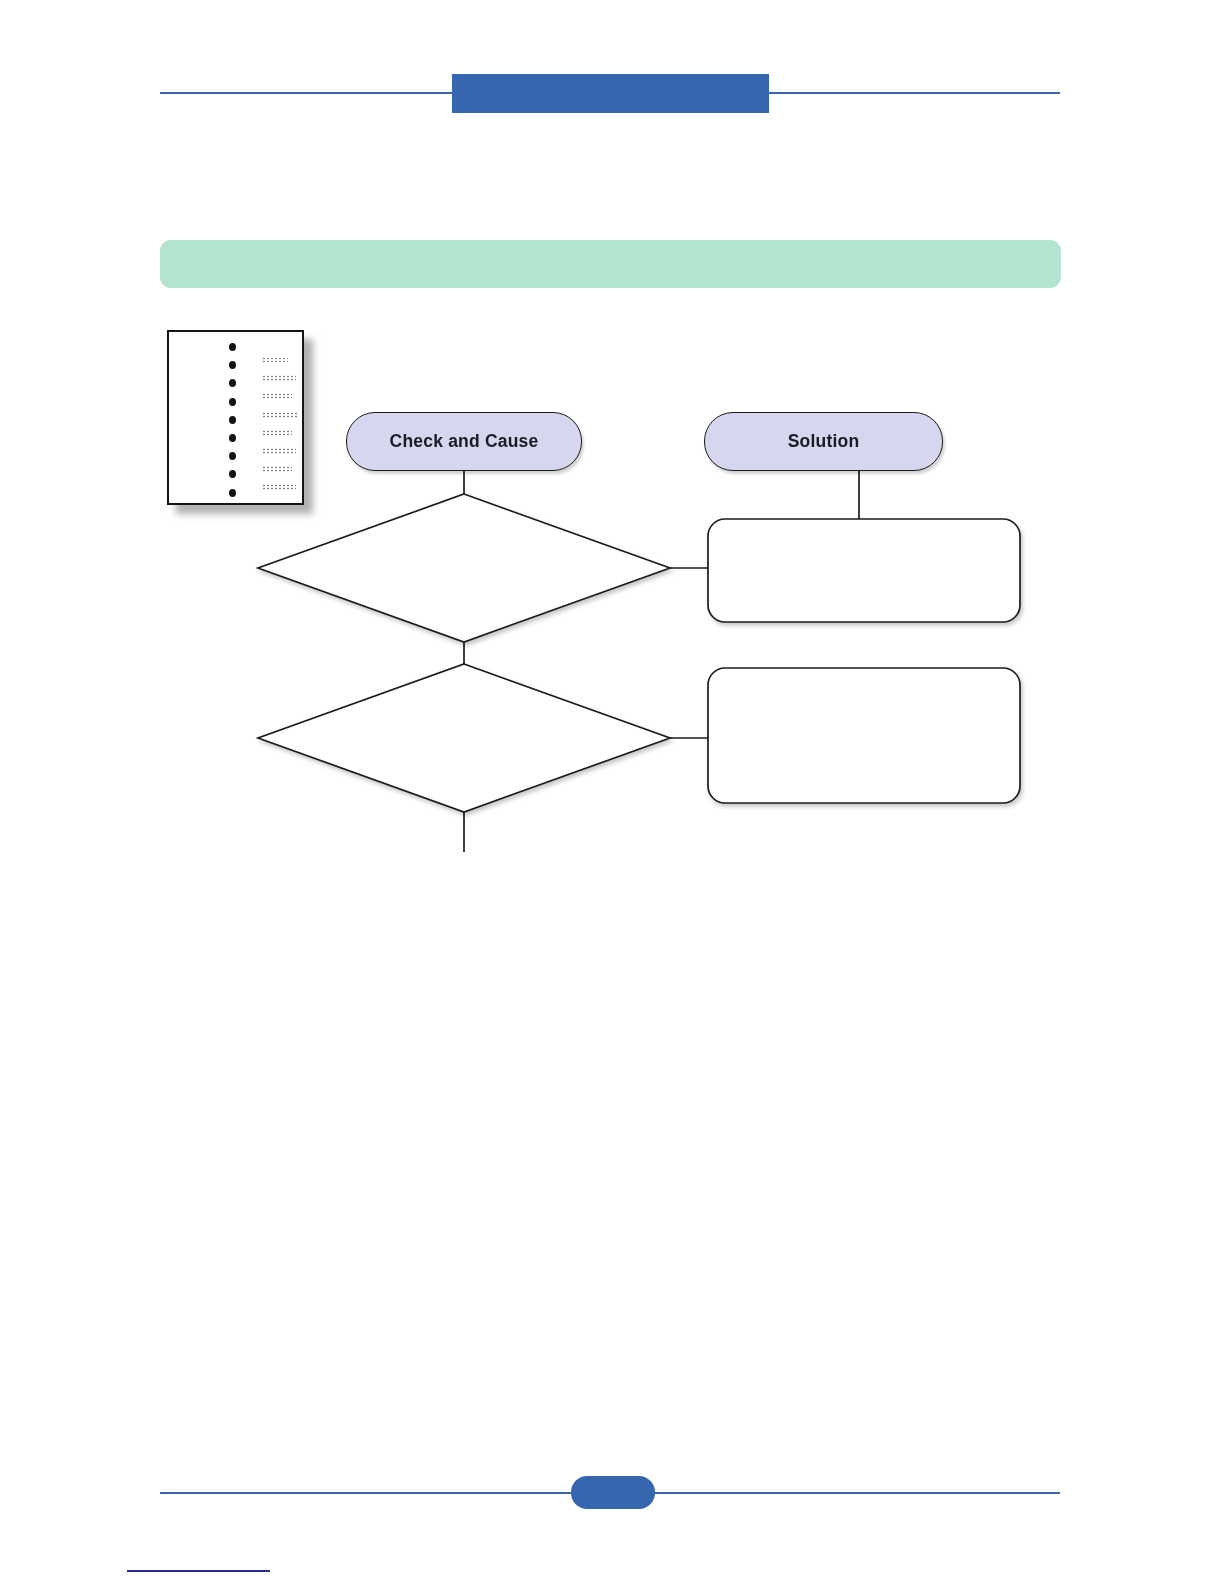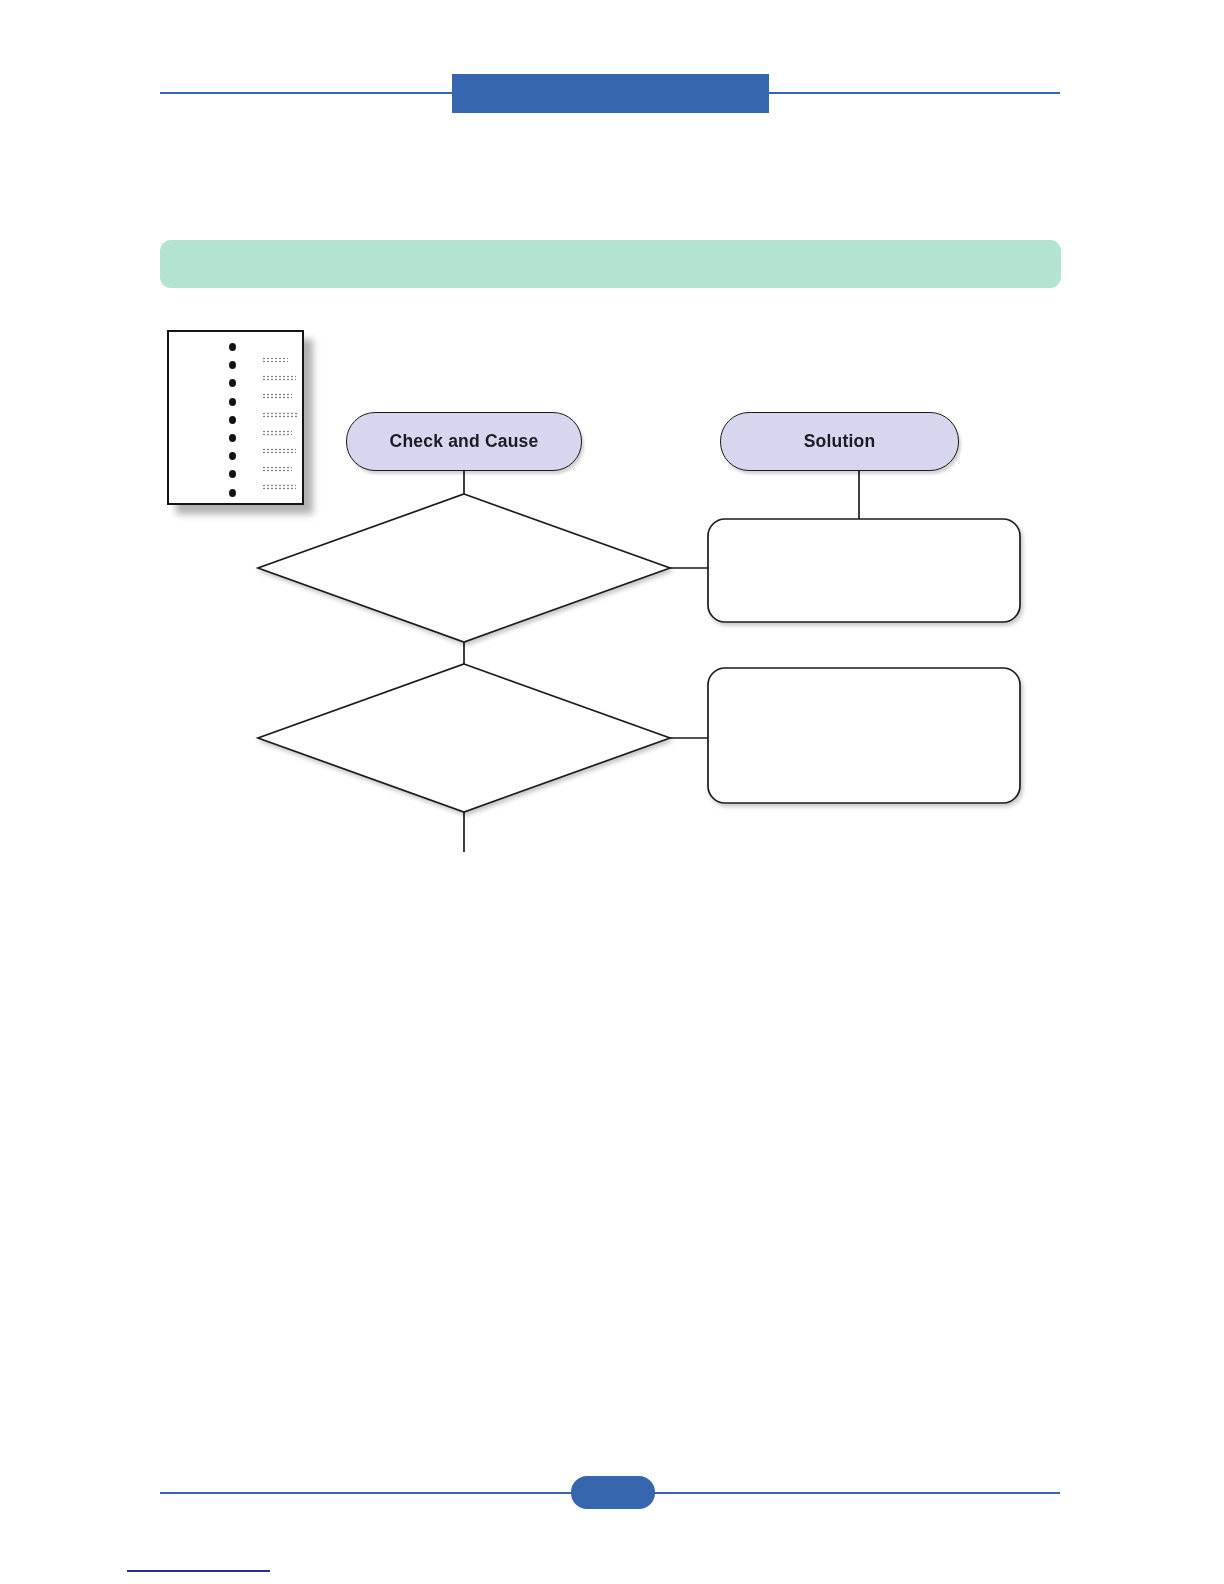--- a/index.html
+++ b/index.html
@@ -40,21 +40,21 @@
   .flow-line  { stroke:#1c1c1c; stroke-width:1.7; }
   .shadowed   { filter:drop-shadow(2px 3px 2px rgba(0,0,0,0.22)); }
 
   .flow-node {
     position:absolute; background:#d6d6ee; border:1.8px solid #1c1c1c;
     border-radius:29px; display:flex; align-items:center; justify-content:center;
     font-weight:bold; font-size:17.5px; color:#1b1b24; letter-spacing:.2px;
     box-shadow:2px 3px 3px rgba(0,0,0,0.18);
   }
   #node-check    { left:346px; top:412px; width:234px; height:57px; }
-  #node-solution { left:720px; top:412px; width:237px; height:57px; }
+  #node-solution { left:704px; top:412px; width:237px; height:57px; }
   #node-end      { left:348px; top:848px; width:231px; height:56px; }
 
   
   .footer-rule  { position:absolute; left:160px; top:1492px; width:900px; height:2px; background:#3a67a8; }
   .footer-badge { position:absolute; left:571px; top:1476px; width:84px; height:33px; border-radius:16px; background:#3566ae; }
   .footnote-rule{ position:absolute; left:127px; top:1570px; width:143px; height:2px; background:#2b2b8e; }
 </style>
 </head>
 <body>
 

